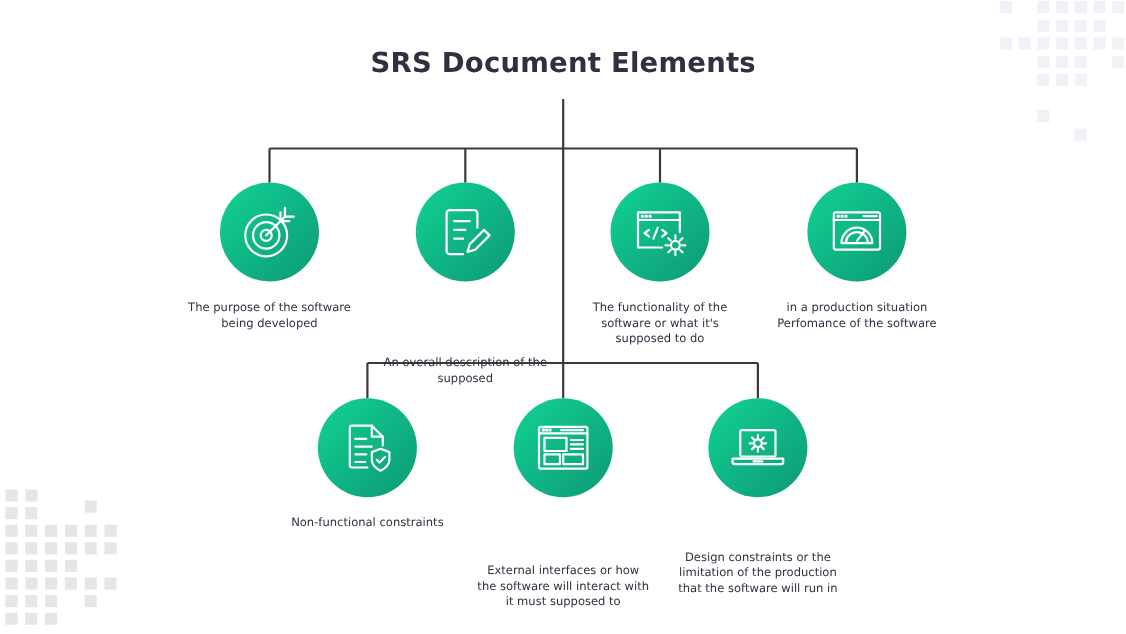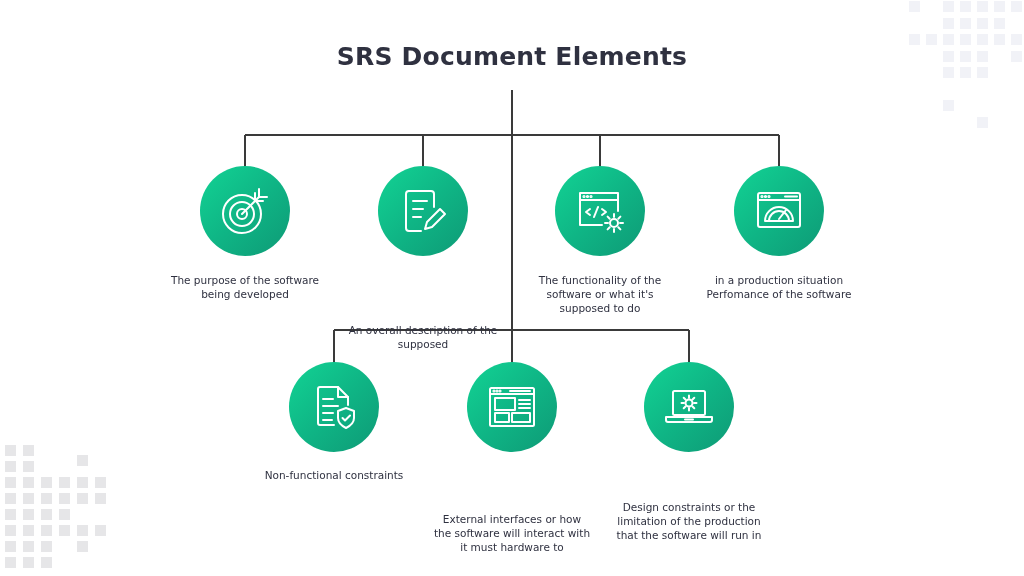--- a/index.html
+++ b/index.html
@@ -214,19 +214,19 @@
     <path d="M28 16.5 v2.5 M28 29 v2.5 M20.5 24 h2.5 M33 24 h2.5 M22.7 18.7 l1.8 1.8 M31.5 27.5 l1.8 1.8 M22.7 29.3 l1.8 -1.8 M31.5 20.5 l1.8 -1.8"></path>
   </svg>
 </div>
 
 <div class="label" style="left:244px; top:468px;">
   <div>Non-functional constraints</div>
 </div>
 <div class="label" style="left:420px; top:468px; width:184px;margin-top:44px;">
   <div>External interfaces or how</div>
   <div>the software will interact with</div>
-  <div>it must hardware to</div>
+  <div>it must supposed to</div>
 </div>
 <div class="label" style="left:597px; top:468px; width:184px;margin-top:32px;">
   <div>Design constraints or the</div>
   <div>limitation of the production</div>
   <div>that the software will run in</div>
 </div>
 
 </body></html>

